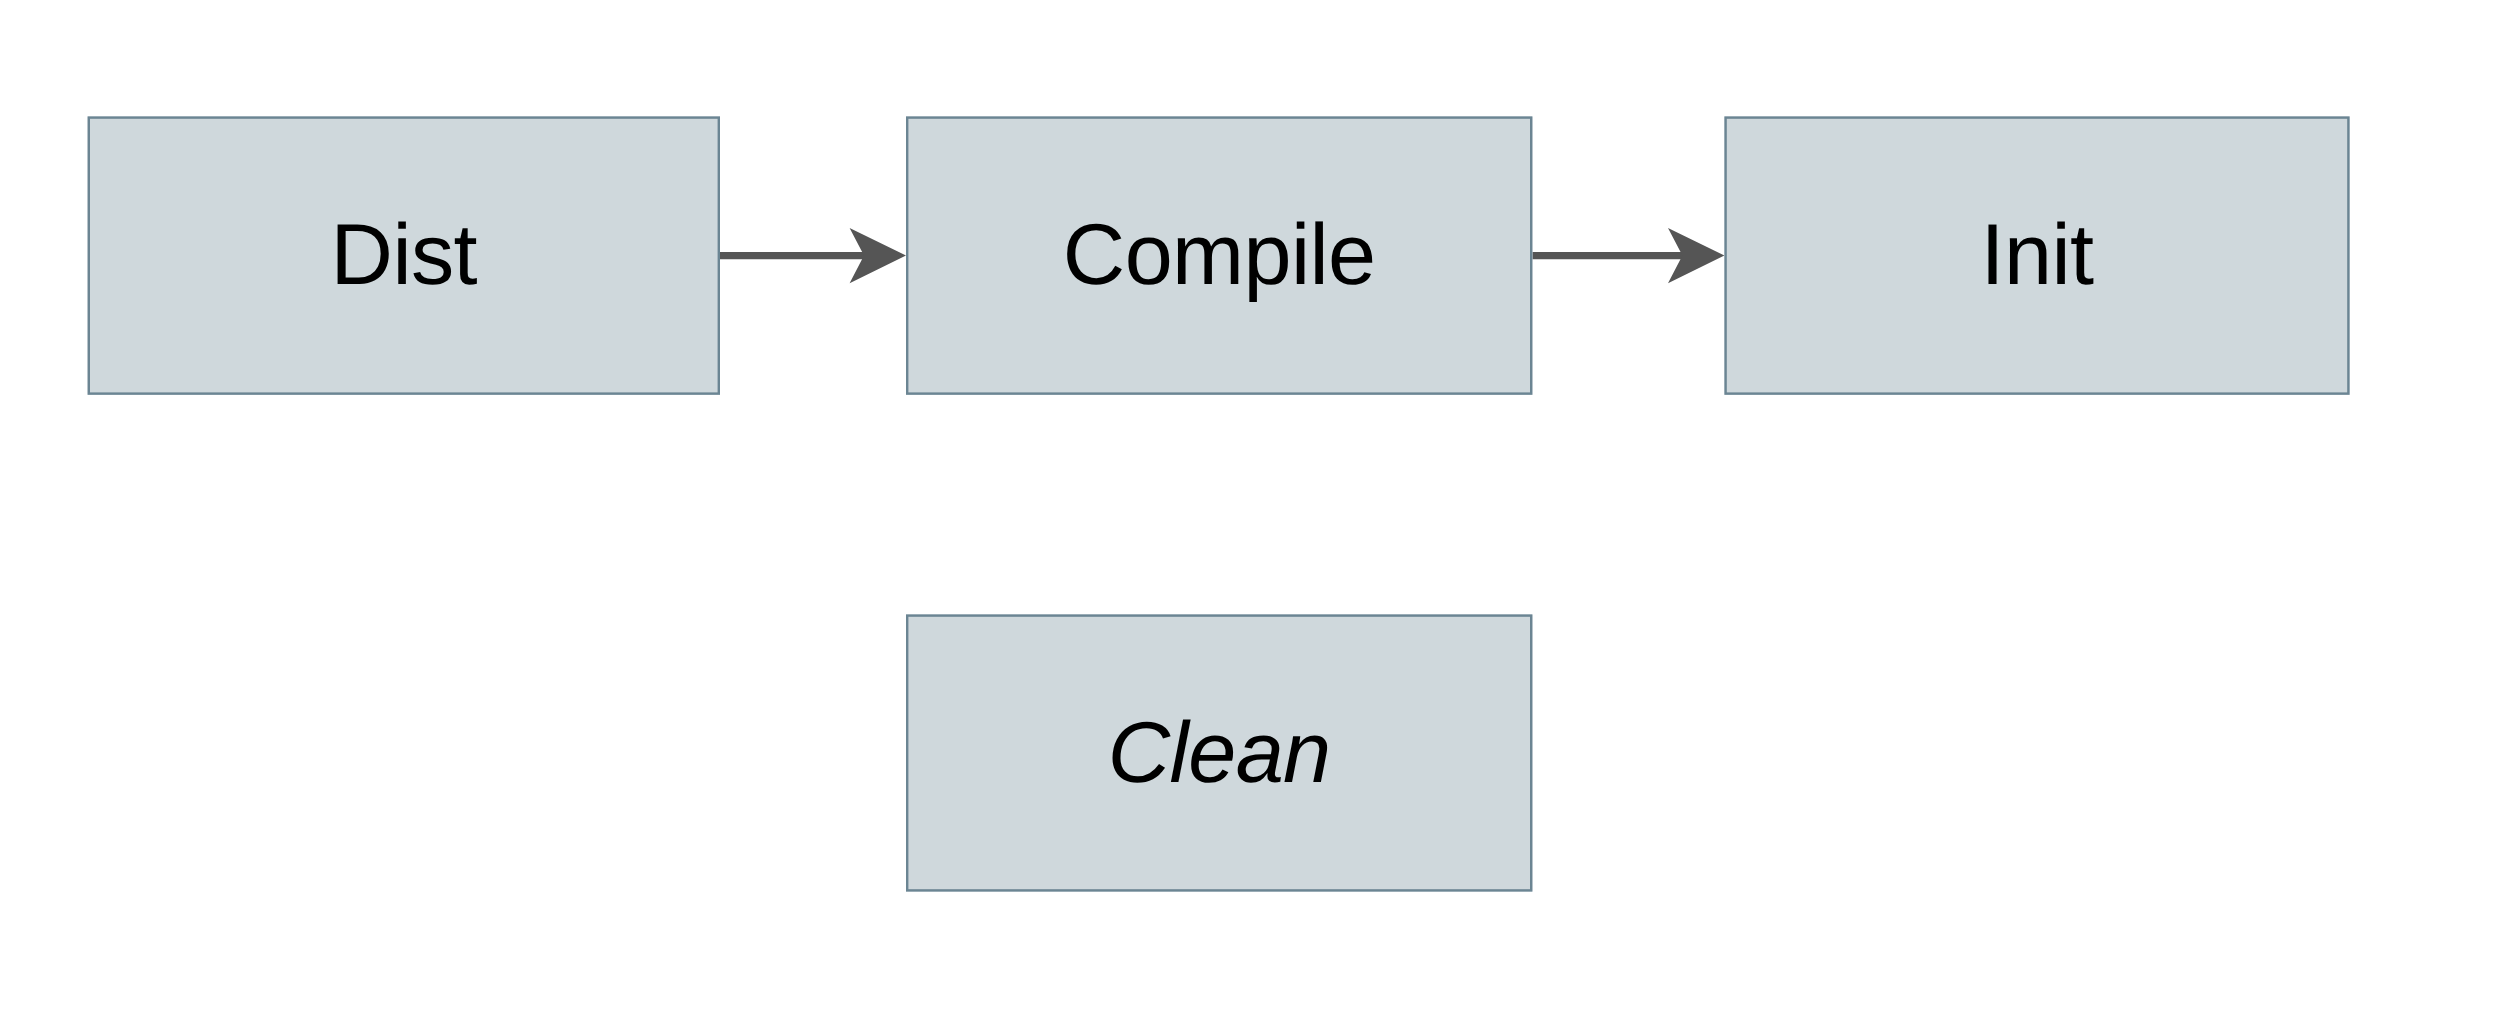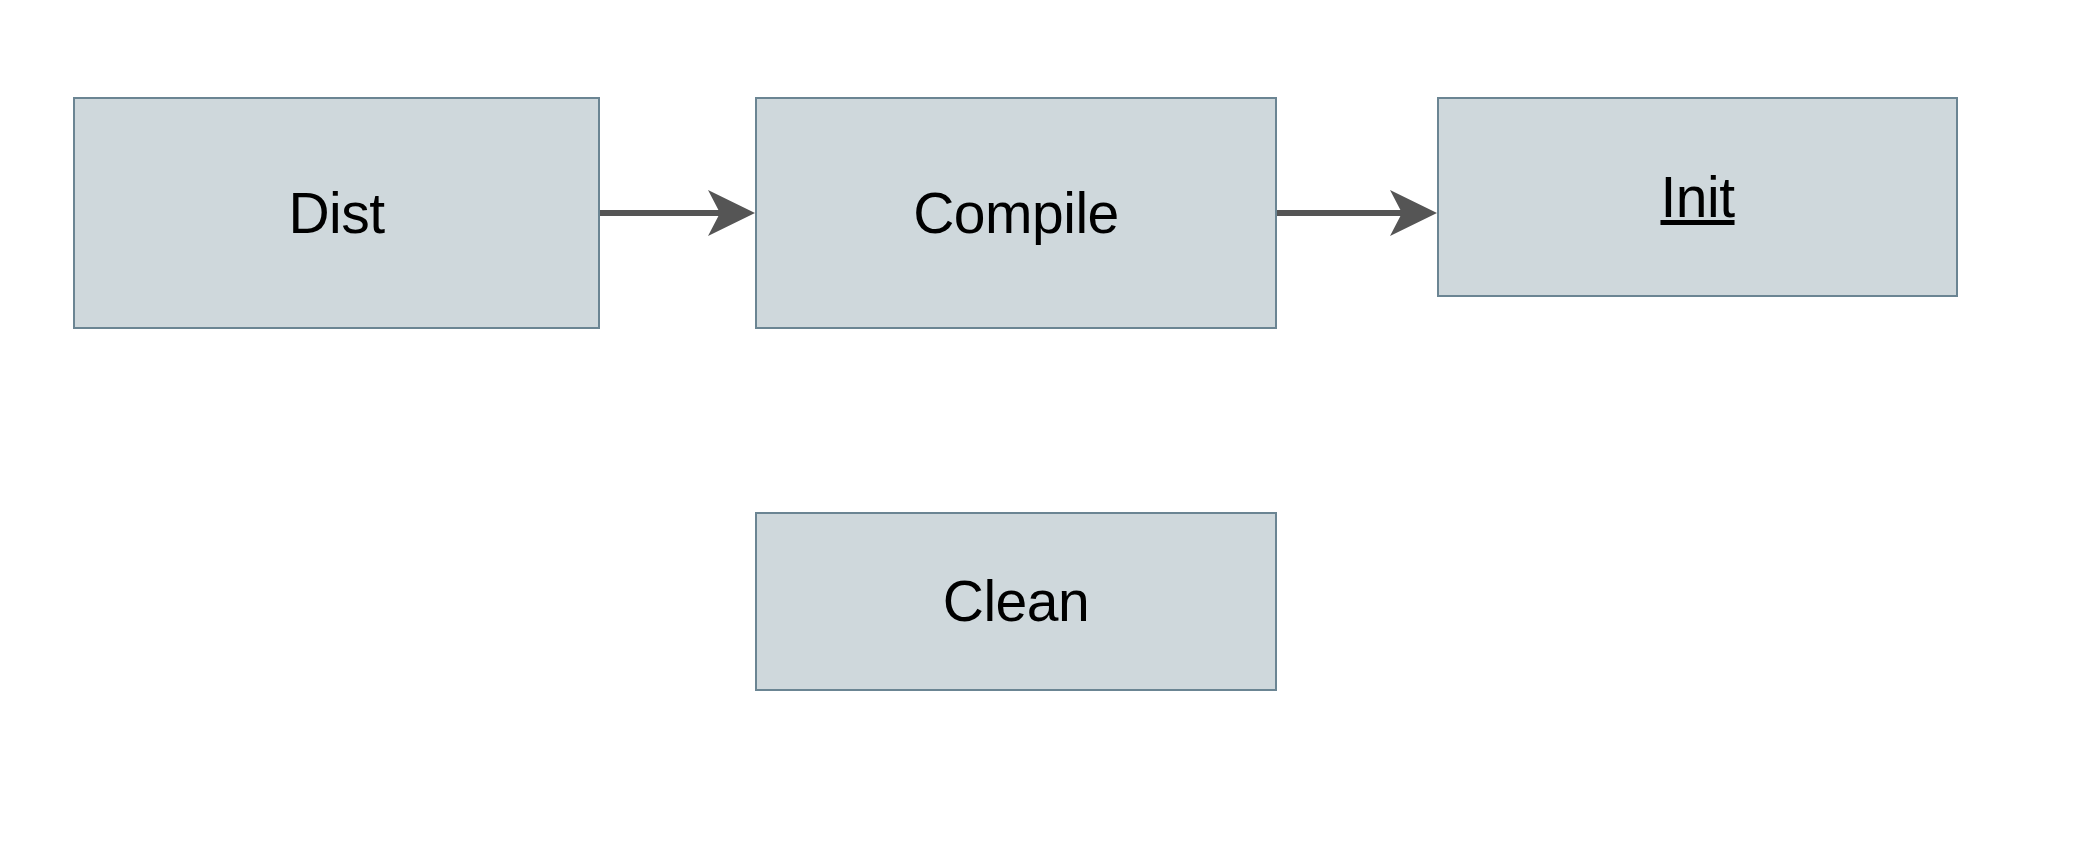--- a/index.html
+++ b/index.html
@@ -22,21 +22,21 @@
     position: absolute;
     box-sizing: border-box;
     background: #cfd8dc;
     border: 2px solid #6b8593;
     display: flex;
     align-items: center;
     justify-content: center;
   }
   .node-label {
     font-family: "Liberation Sans", "DejaVu Sans", sans-serif;
-    font-size: 57px;
+    font-size: 72px;
     font-weight: 400;
     color: #000000;
     line-height: 1;
     letter-spacing: -0.5px;
     white-space: nowrap;
     user-select: none;
   }
   .edge {
     position: absolute;
     overflow: visible;
@@ -66,21 +66,21 @@
   </div>
 
   <div class="node" style="left:73px; top:97px; width:527px; height:232px;">
     <span class="node-label">Dist</span>
   </div>
 
   <div class="node" style="left:755px; top:97px; width:522px; height:232px;justify-content:center;">
     <span class="node-label">Compile</span>
   </div>
 
-  <div class="node" style="left:1437px; top:97px; width:521px; height:200px;text-decoration:underline;">
+  <div class="node" style="left:1437px; top:97px; width:521px; height:232px;">
     <span class="node-label">Init</span>
   </div>
 
-  <div class="node" style="left:755px; top:512px; width:522px; height:179px;">
+  <div class="node" style="left:755px; top:512px; width:522px; height:231px;font-style:italic;">
     <span class="node-label">Clean</span>
   </div>
 
 </div>
 
 </body></html>

